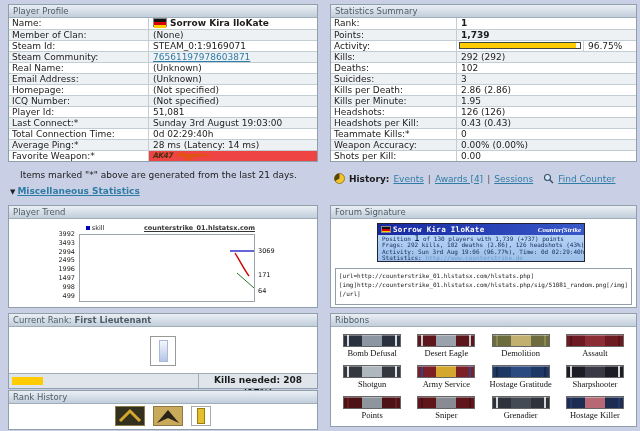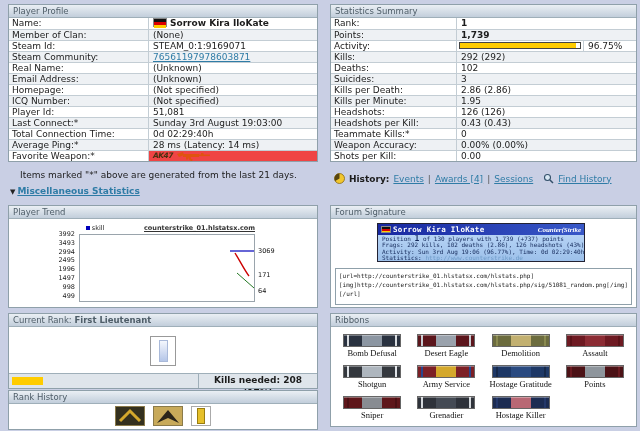--- a/index.html
+++ b/index.html
@@ -331,21 +331,21 @@
     <span class="sep">|</span>
     <a class="lnk">Awards [4]</a>
     <span class="sep">|</span>
     <a class="lnk">Sessions</a>
     <span class="icon" style="margin-left:6px;">
       <svg width="11" height="11" viewBox="0 0 11 11">
         <circle cx="4.5" cy="4.5" r="3" fill="#d8e8f4" stroke="#33506a" stroke-width="1.1"></circle>
         <line x1="7" y1="7" x2="10" y2="10" stroke="#33506a" stroke-width="1.5"></line>
       </svg>
     </span>
-    <a class="lnk">Find History</a>
+    <a class="lnk">Find Counter</a>
   </div>
 
   <div class="panel" style="top:201px;height:103px;">
     <div class="hdr">Forum Signature</div>
     <div class="sig-banner">
       <div class="sig-top">
         <span class="flag small">
             <i></i>
             <i></i>
             <i></i>
@@ -390,20 +390,24 @@
         </div>
       <div class="rib">
           <div class="rib-img" style="background: linear-gradient(90deg, rgb(124, 32, 38) 0px, rgb(124, 32, 38) 5%, rgb(40, 69, 140) 5%, rgb(40, 69, 140) 9%, rgb(124, 32, 38) 9%, rgb(124, 32, 38) 32%, rgb(212, 168, 44) 32%, rgb(212, 168, 44) 68%, rgb(124, 32, 38) 68%, rgb(124, 32, 38) 91%, rgb(40, 69, 140) 91%, rgb(40, 69, 140) 95%, rgb(124, 32, 38) 95%, rgb(124, 32, 38) 100%);"></div>
           <div class="rib-cap">Army Service</div>
         </div>
       <div class="rib">
           <div class="rib-img" style="background: linear-gradient(90deg, rgb(30, 56, 102) 0px, rgb(30, 56, 102) 5%, rgb(22, 41, 74) 5%, rgb(22, 41, 74) 9%, rgb(30, 56, 102) 9%, rgb(30, 56, 102) 32%, rgb(42, 74, 128) 32%, rgb(42, 74, 128) 68%, rgb(30, 56, 102) 68%, rgb(30, 56, 102) 91%, rgb(22, 41, 74) 91%, rgb(22, 41, 74) 95%, rgb(30, 56, 102) 95%, rgb(30, 56, 102) 100%);"></div>
           <div class="rib-cap">Hostage Gratitude</div>
         </div>
       <div class="rib">
+          <div class="rib-img" style="background: linear-gradient(90deg, rgb(28, 28, 36) 0px, rgb(28, 28, 36) 5%, rgb(216, 216, 220) 5%, rgb(216, 216, 220) 9%, rgb(28, 28, 36) 9%, rgb(28, 28, 36) 32%, rgb(58, 58, 70) 32%, rgb(58, 58, 70) 68%, rgb(28, 28, 36) 68%, rgb(28, 28, 36) 91%, rgb(216, 216, 220) 91%, rgb(216, 216, 220) 95%, rgb(28, 28, 36) 95%, rgb(28, 28, 36) 100%);"></div>
+          <div class="rib-cap">Sharpshooter</div>
+        </div>
+      <div class="rib">
           <div class="rib-img" style="background: linear-gradient(90deg, rgb(76, 18, 22) 0px, rgb(76, 18, 22) 5%, rgb(106, 26, 32) 5%, rgb(106, 26, 32) 9%, rgb(76, 18, 22) 9%, rgb(76, 18, 22) 32%, rgb(142, 149, 156) 32%, rgb(142, 149, 156) 68%, rgb(76, 18, 22) 68%, rgb(76, 18, 22) 91%, rgb(106, 26, 32) 91%, rgb(106, 26, 32) 95%, rgb(76, 18, 22) 95%, rgb(76, 18, 22) 100%);"></div>
           <div class="rib-cap">Points</div>
         </div>
       <div class="rib">
           <div class="rib-img" style="background: linear-gradient(90deg, rgb(94, 22, 26) 0px, rgb(94, 22, 26) 5%, rgb(74, 16, 20) 5%, rgb(74, 16, 20) 9%, rgb(94, 22, 26) 9%, rgb(94, 22, 26) 32%, rgb(136, 140, 146) 32%, rgb(136, 140, 146) 68%, rgb(94, 22, 26) 68%, rgb(94, 22, 26) 91%, rgb(74, 16, 20) 91%, rgb(74, 16, 20) 95%, rgb(94, 22, 26) 95%, rgb(94, 22, 26) 100%);"></div>
           <div class="rib-cap">Sniper</div>
         </div>
       <div class="rib">
           <div class="rib-img" style="background: linear-gradient(90deg, rgb(46, 50, 58) 0px, rgb(46, 50, 58) 5%, rgb(212, 216, 220) 5%, rgb(212, 216, 220) 9%, rgb(46, 50, 58) 9%, rgb(46, 50, 58) 32%, rgb(68, 74, 84) 32%, rgb(68, 74, 84) 68%, rgb(46, 50, 58) 68%, rgb(46, 50, 58) 91%, rgb(212, 216, 220) 91%, rgb(212, 216, 220) 95%, rgb(46, 50, 58) 95%, rgb(46, 50, 58) 100%);"></div>
           <div class="rib-cap">Grenadier</div>

